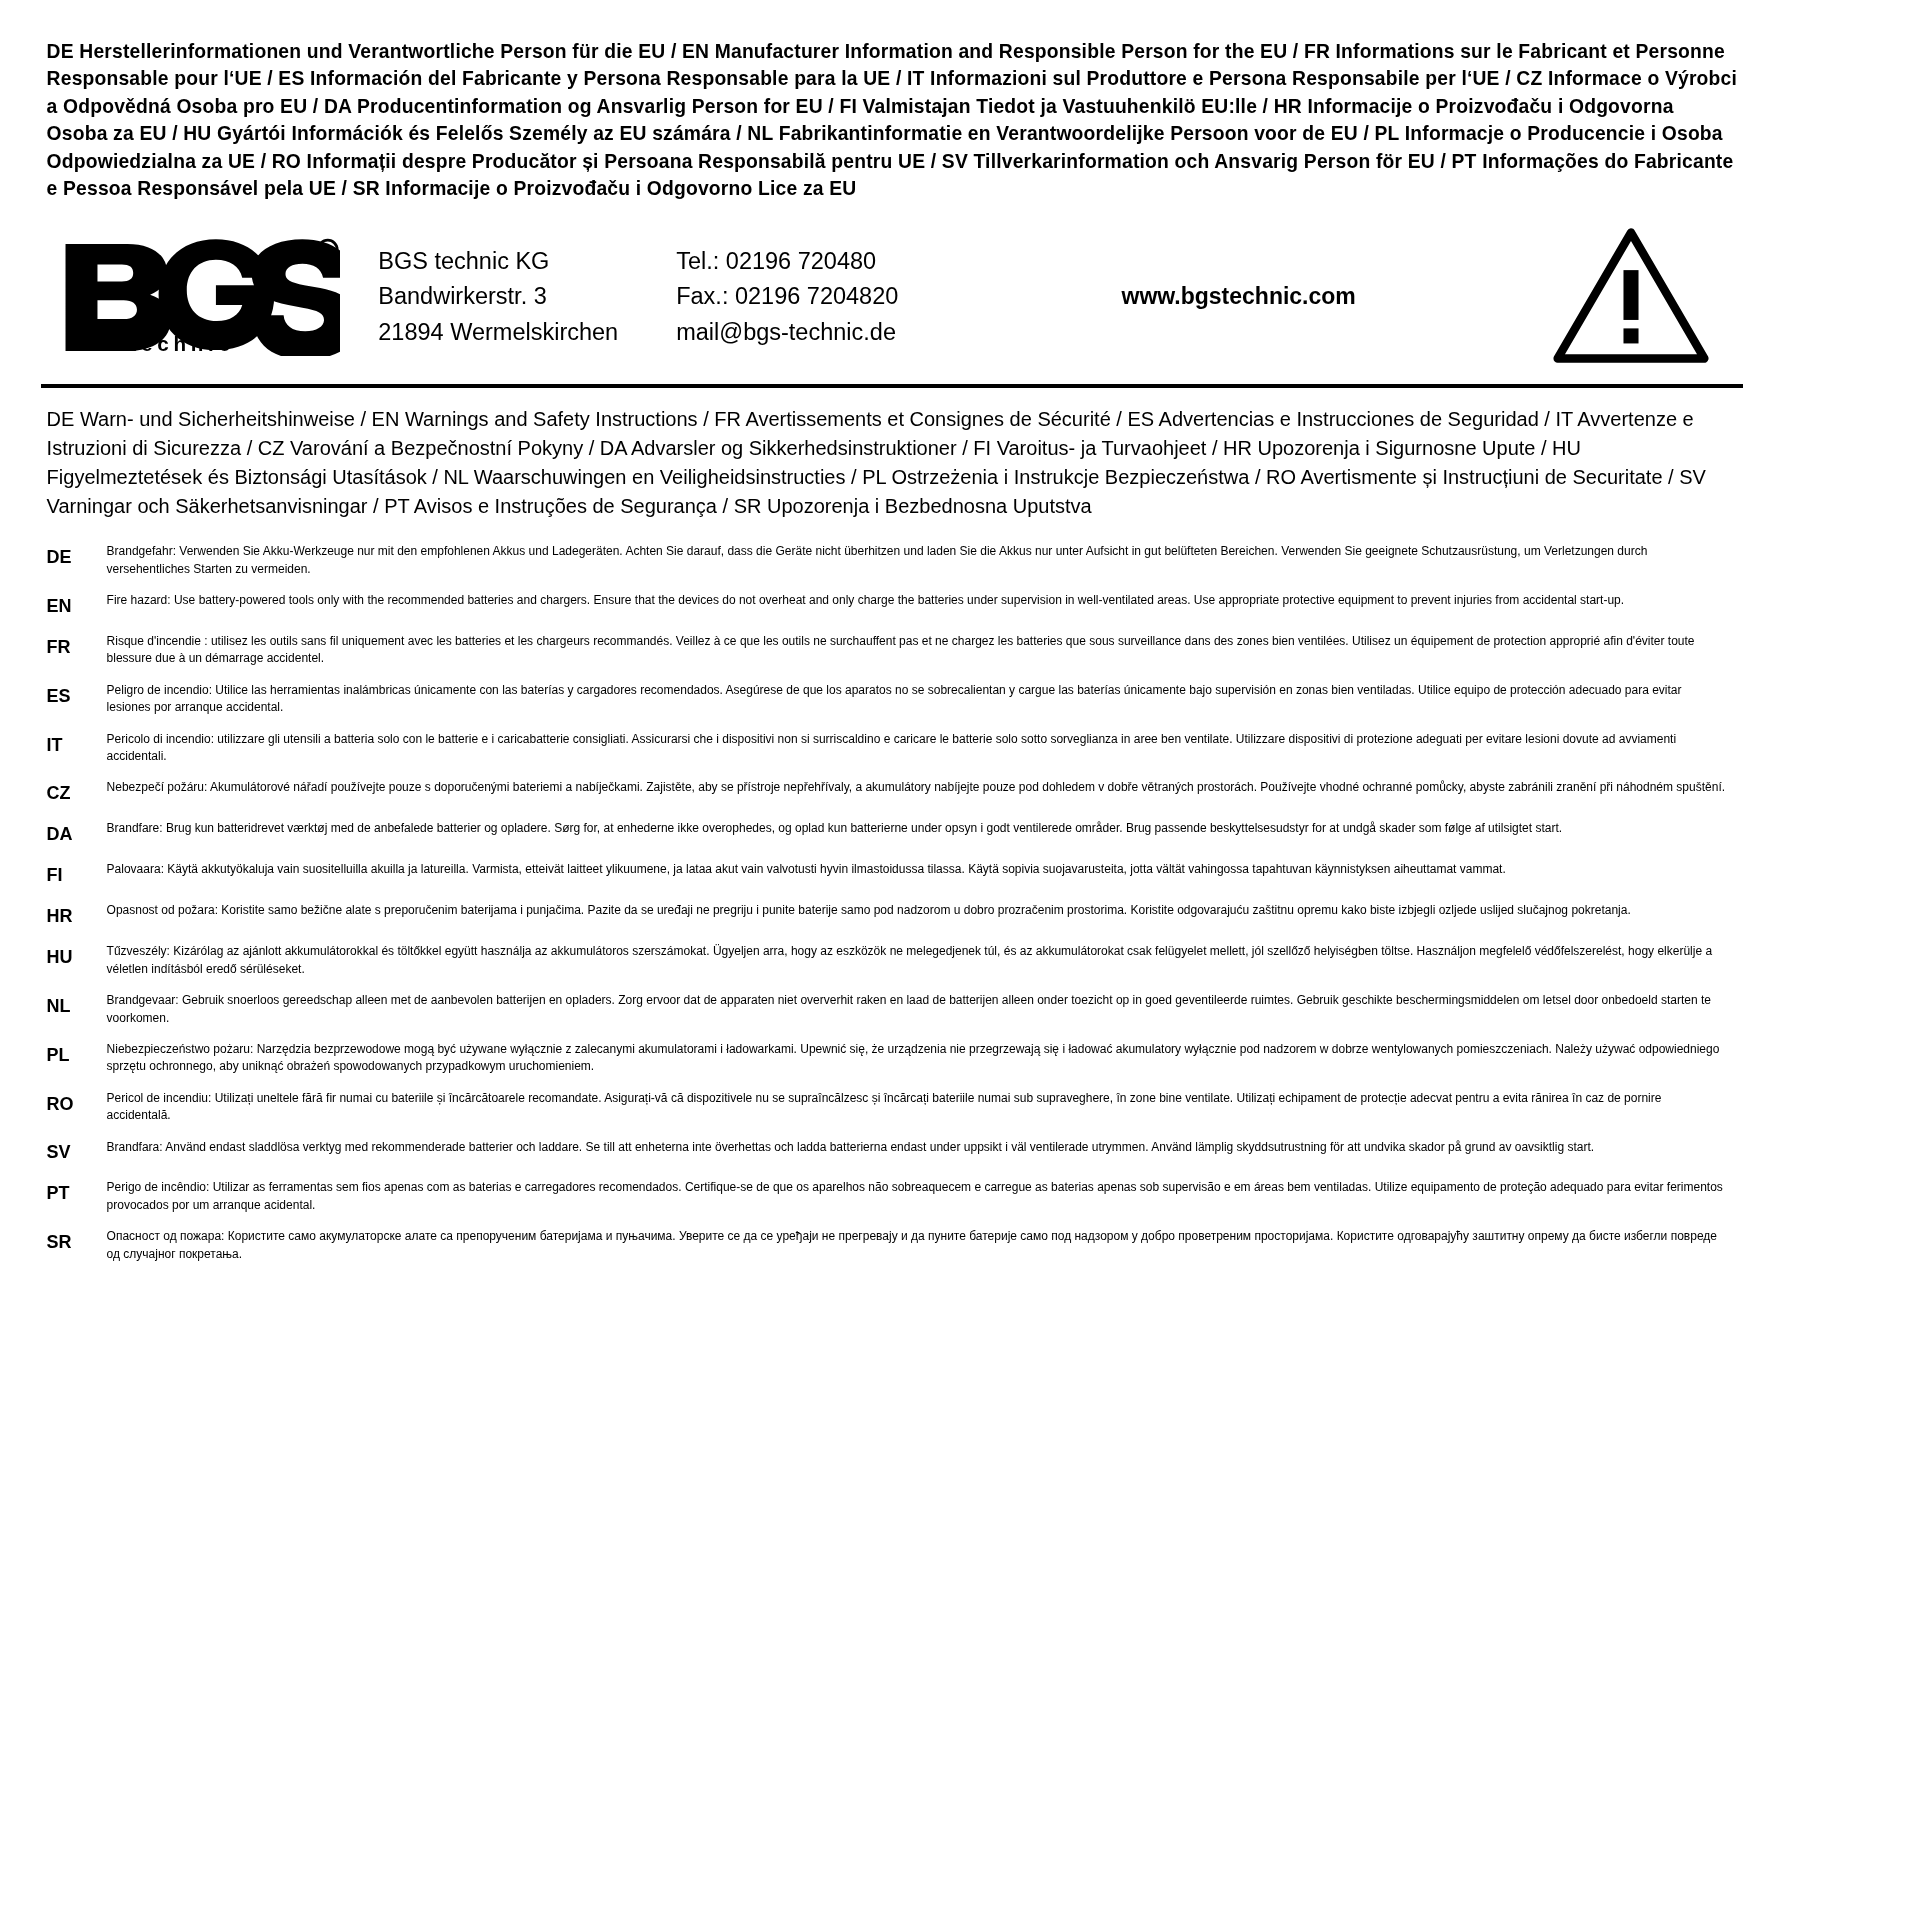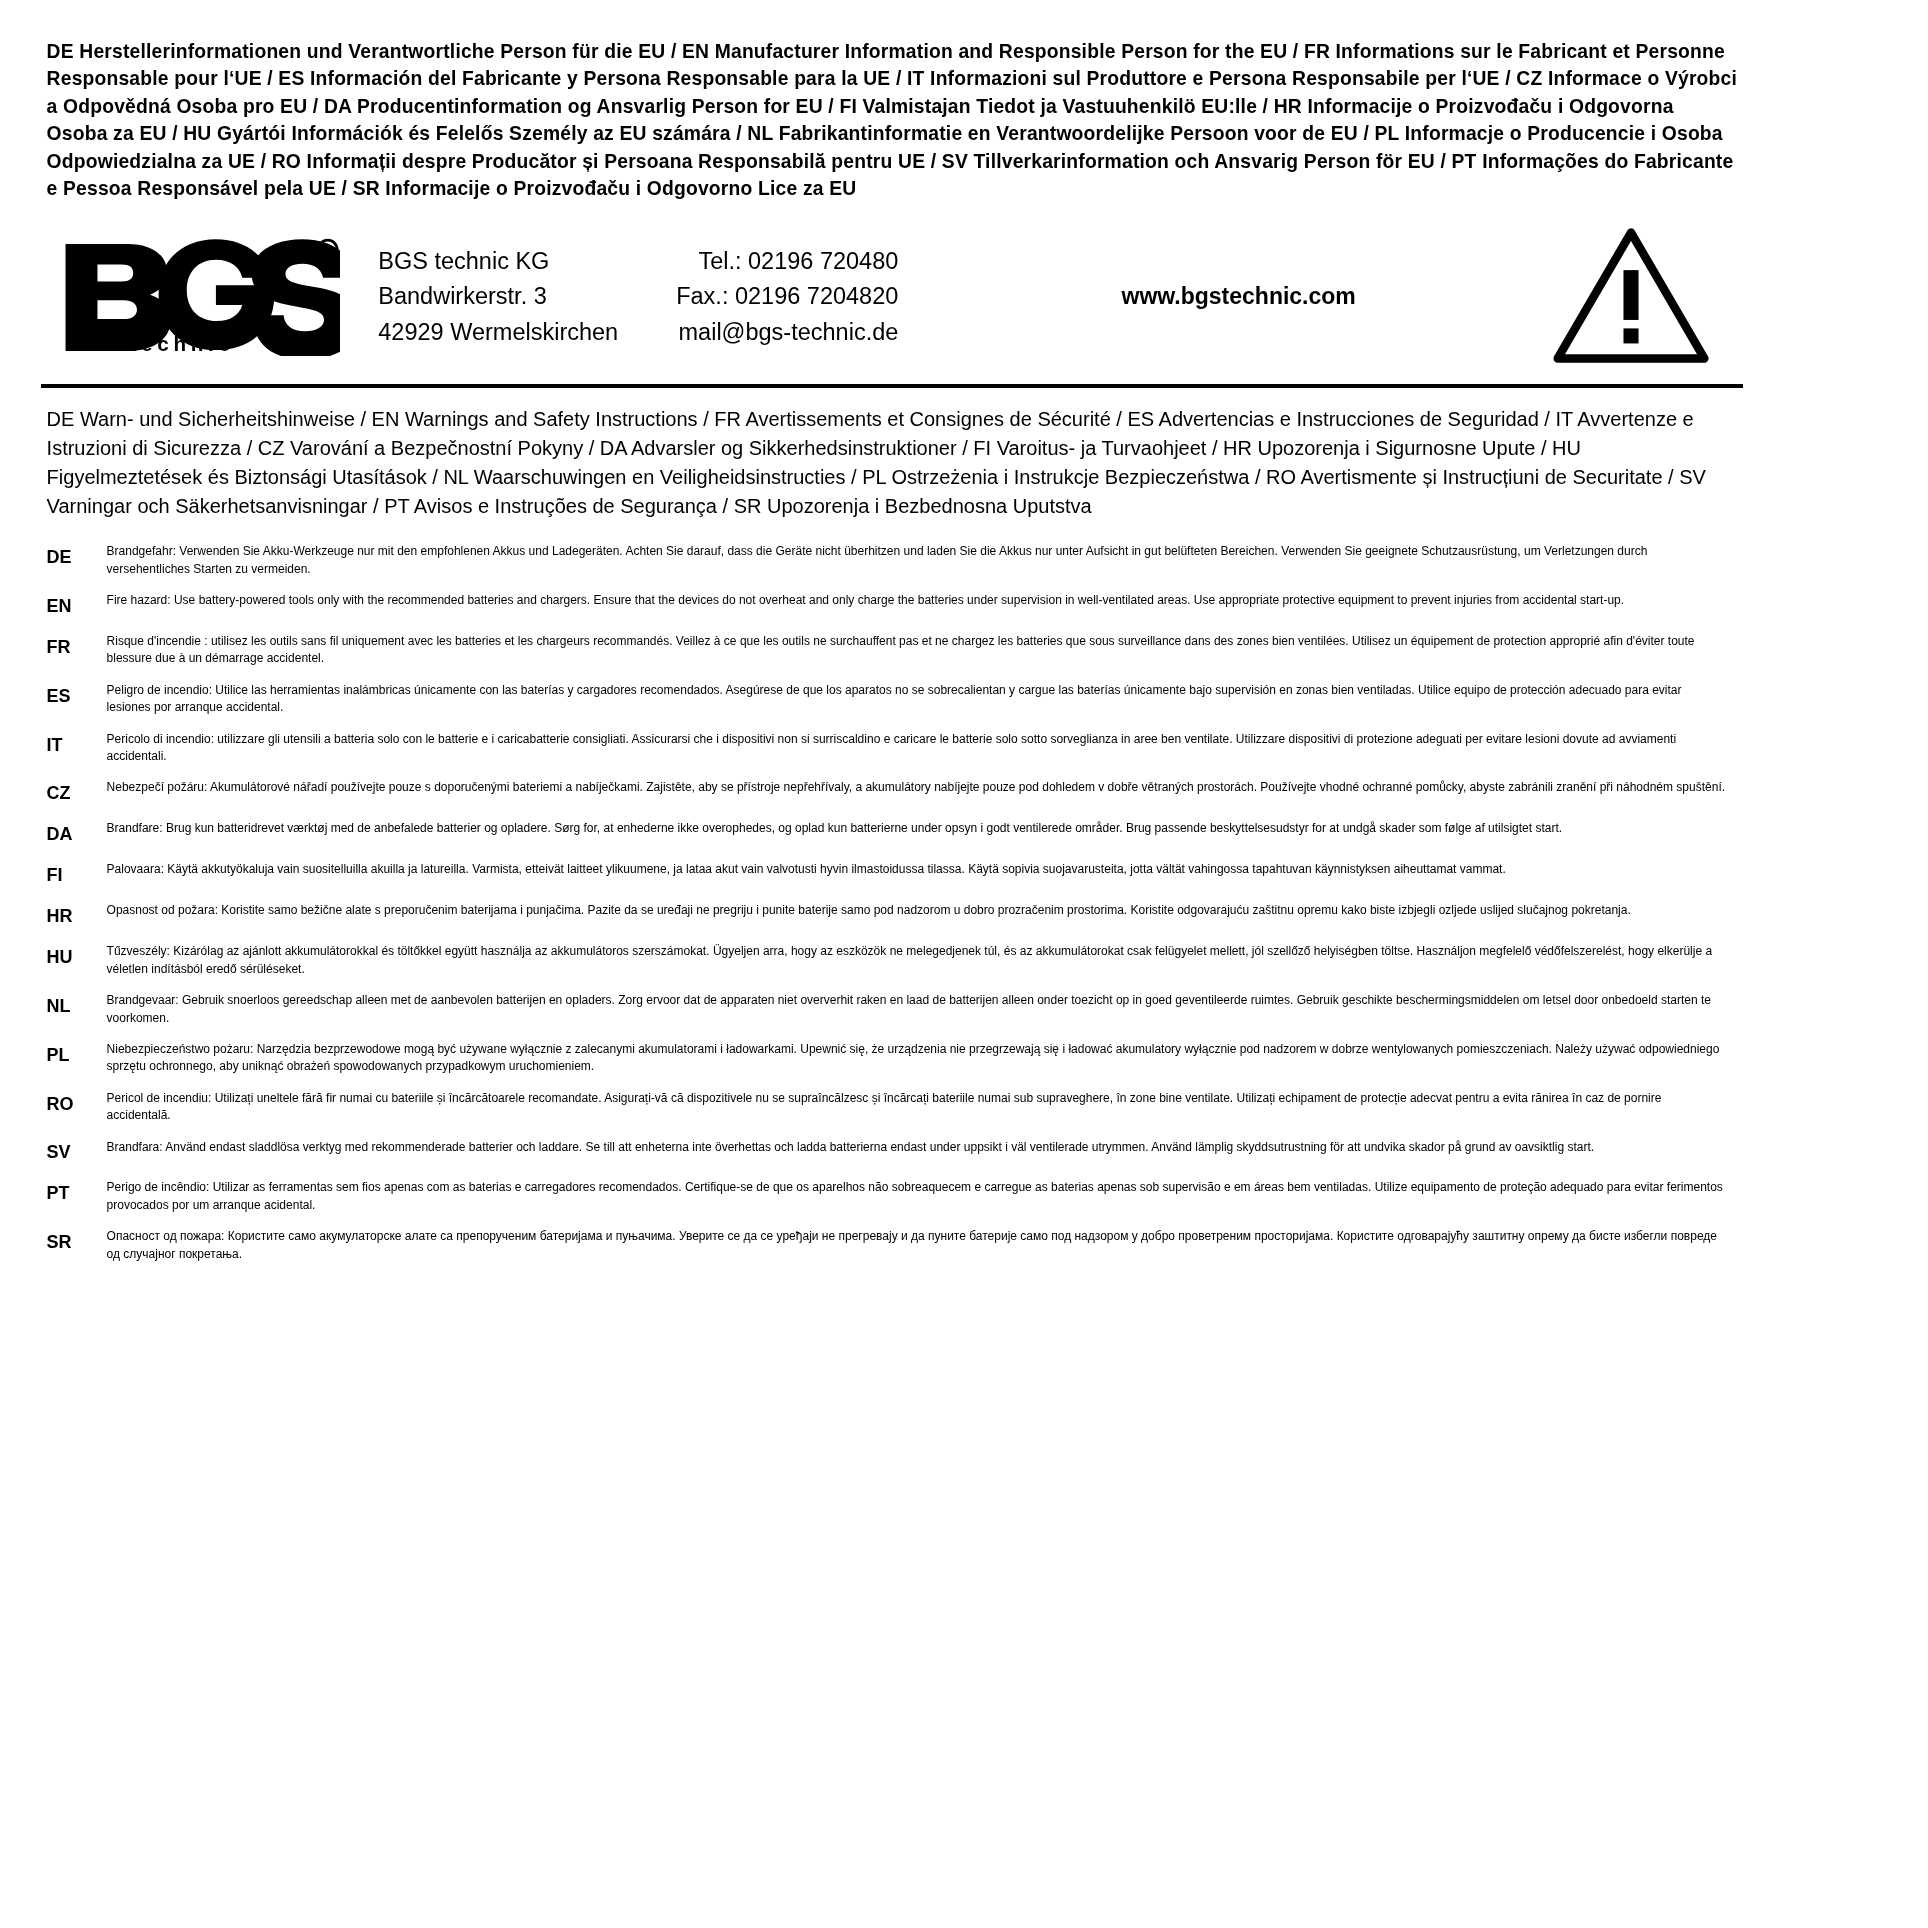--- a/index.html
+++ b/index.html
@@ -52,21 +52,20 @@
     line-height: 1.5;
     padding-left: 9.4px;
     white-space: nowrap;
   }
   .contact-block {
     flex: 0 0 auto;
     font-size: 23.5px;
     line-height: 1.5;
     padding-left: 58px;
     white-space: nowrap;
-    text-align: right;
   }
   .web-block {
     flex: 1 1 auto;
     text-align: center;
     font-size: 23px;
     font-weight: bold;
     padding-left: 28px;
   }
   .warn-tri {
     flex: 0 0 auto;
@@ -134,21 +133,21 @@
         <circle cx="287" cy="12" r="10" fill="none" stroke="#000" stroke-width="3"></circle>
         <text x="287" y="18" font-family="Liberation Sans, sans-serif" font-size="14" text-anchor="middle" fill="#000">R</text>
 
         <text x="76" y="120" font-family="Liberation Sans, sans-serif" font-size="22" font-weight="bold" letter-spacing="5" fill="#000">technic</text>
       </svg>
     </div>
 
     <div class="addr-block">
       <div>BGS technic KG</div>
       <div>Bandwirkerstr. 3</div>
-      <div>42929 Wermelskirchen</div>
+      <div>21894 Wermelskirchen</div>
     </div>
 
     <div class="contact-block">
       <div>Tel.: 02196 720480</div>
       <div>Fax.: 02196 7204820</div>
       <div>mail@bgs-technic.de</div>
     </div>
 
     <div class="web-block">www.bgstechnic.com</div>
 

